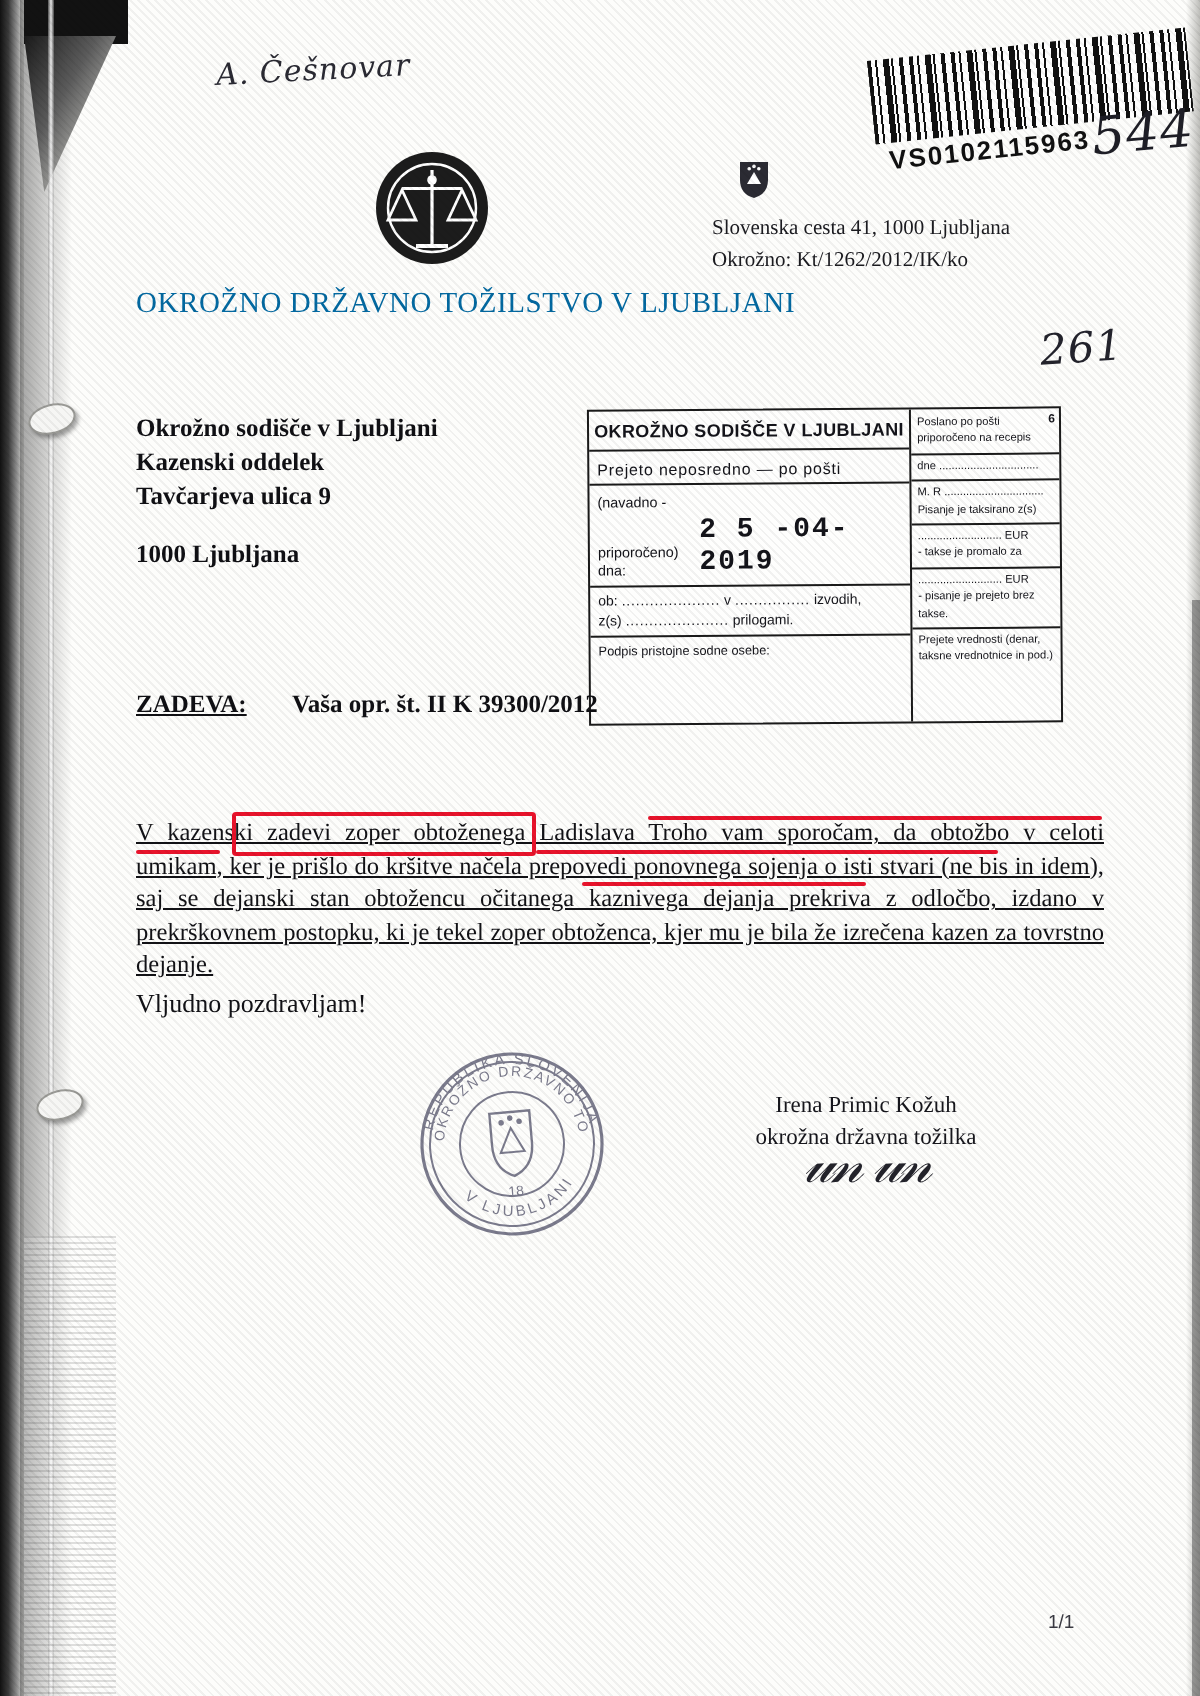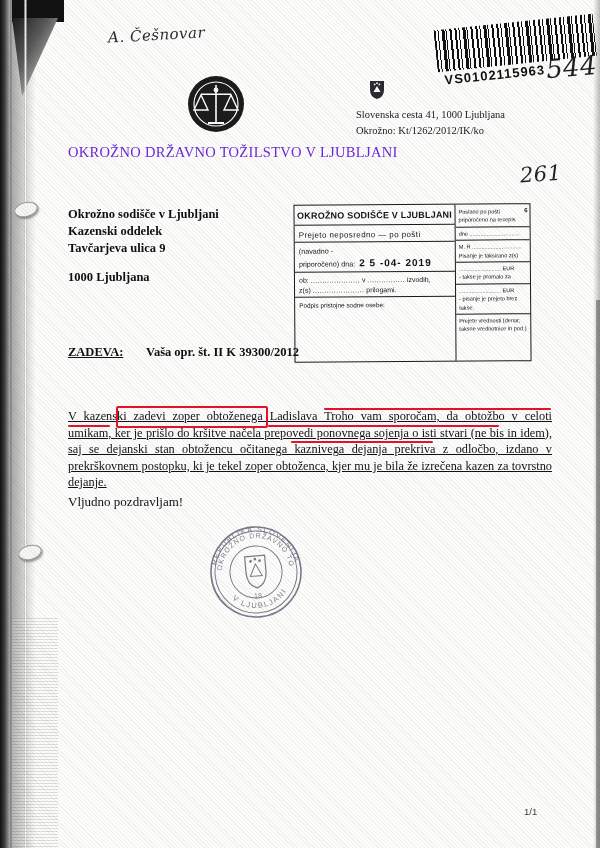--- a/index.html
+++ b/index.html
@@ -79,21 +79,21 @@
   }
 
   
   .emblem{
     position:absolute;left:152px;top:76px;width:56px;height:56px;border-radius:50%;
     background:#1c1c1c;
   }
   .emblem svg{display:block;}
 
   .org-title{
-    position:absolute;left:32px;top:144px;font-size:14.5px;letter-spacing:.3px;color:#6d28d9;
+    position:absolute;left:32px;top:144px;font-size:14.5px;letter-spacing:.3px;color:#0369a1;
     white-space:nowrap;
   }
 
   
   .coat{position:absolute;left:333px;top:80px;}
 
   .addr{
     position:absolute;left:320px;top:107px;font-size:10.5px;line-height:15.5px;color:#1b1b20;
     font-family:"Liberation Serif",serif;
   }
@@ -119,21 +119,21 @@
   }
   .sb-left{width:160px;border-right:1.4px solid #1a1a1a;position:relative;}
   .sb-right{flex:1;position:relative;font-size:5.6px;line-height:8.4px;padding:3px 2px 0 3px;}
   .sb-title{
     font-size:9px;font-weight:700;letter-spacing:.2px;text-align:center;
     padding:5px 2px 4px;border-bottom:1.3px solid #1a1a1a;white-space:nowrap;
   }
   .sb-l2{font-size:8px;padding:5px 4px 2px;border-bottom:1.1px solid #1a1a1a;letter-spacing:.4px;}
   .sb-l3{font-size:7.2px;padding:4px 4px 1px;}
   .sb-l4{font-size:7.2px;padding:1px 4px 3px;border-bottom:1.1px solid #1a1a1a;display:flex;align-items:flex-end;gap:4px;}
-  .sb-date{font-size:10px;font-weight:700;letter-spacing:1px;font-family:Liberation Sans, sans-serif;}
+  .sb-date{font-size:14px;font-weight:700;letter-spacing:1px;font-family:Liberation Mono, monospace;}
   .sb-l5{font-size:7px;padding:4px 4px 2px;}
   .sb-l6{font-size:7px;padding:1px 4px 3px;border-bottom:1.1px solid #1a1a1a;}
   .sb-l7{font-size:6.4px;padding:4px 4px;}
   .dots{letter-spacing:.4px;}
   .sb-num{
     position:absolute;right:2px;top:2px;font-size:6px;font-weight:700;
   }
   .sbr-sep{border-top:1.1px solid #1a1a1a;margin:2px -2px 2px -3px;}
 
   
@@ -320,18 +320,23 @@
         </text>
         <path d="M42 36 H62 V52 Q62 64 52 68 Q42 64 42 52 Z" fill="none" stroke="#2d2d4a" stroke-width="1.2"></path>
         <path d="M52 44 L58 56 H46 Z" fill="none" stroke="#2d2d4a" stroke-width="1"></path>
         <circle cx="47.5" cy="41" r="1.4" fill="#2d2d4a"></circle>
         <circle cx="52" cy="39" r="1.4" fill="#2d2d4a"></circle>
         <circle cx="56.5" cy="41" r="1.4" fill="#2d2d4a"></circle>
         <text x="52" y="78" text-anchor="middle" font-family="Liberation Sans, sans-serif" font-size="7" fill="#2d2d4a">18</text>
       </svg>
     </div>
 
+    <div class="sig">
+      <div>Irena Primic Kožuh</div>
+      <div>okrožna državna tožilka</div>
+      <div class="sig-mark">𝓊𝓃 𝓊𝓃</div>
+    </div>
 
     <div class="footer">1/1</div>
   </div>
 
   <div class="grain"></div>
 </div>
 
 </body></html>

